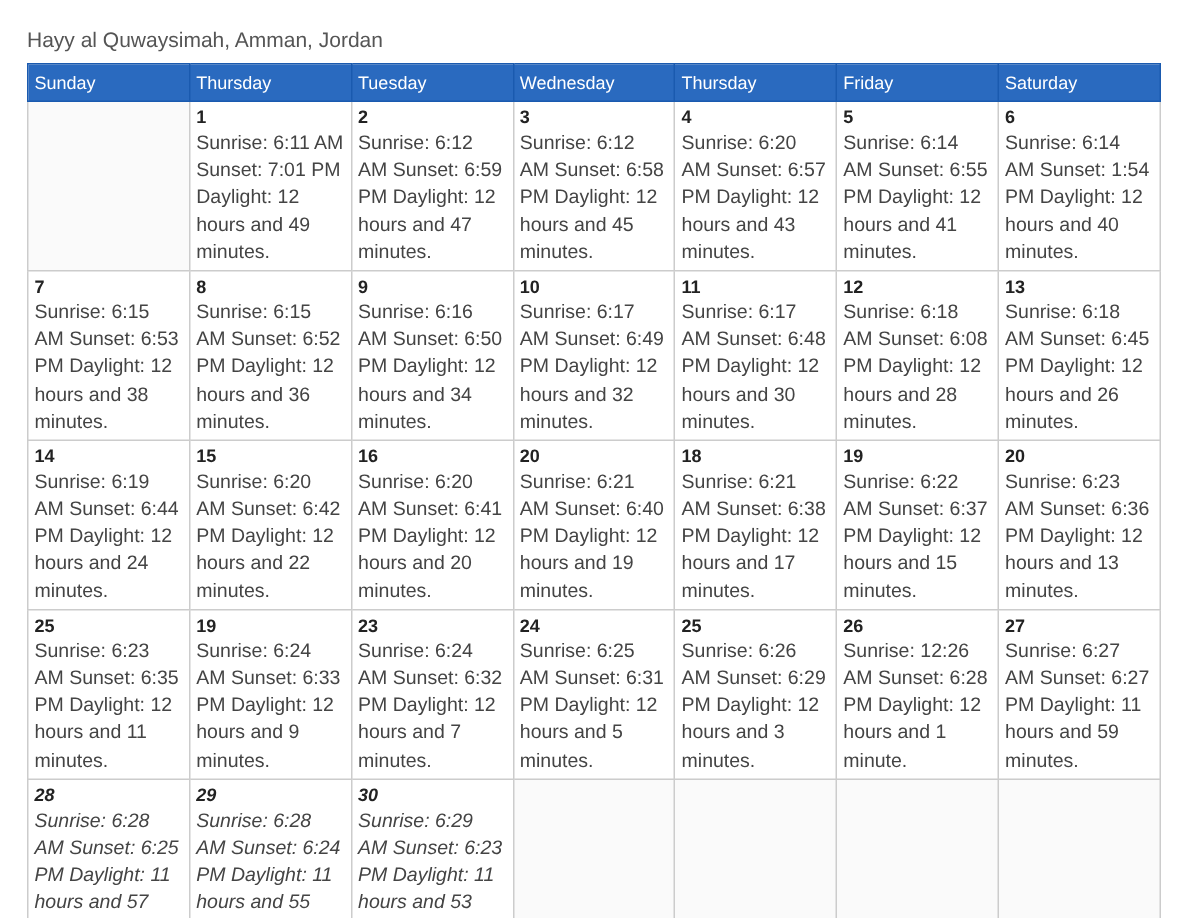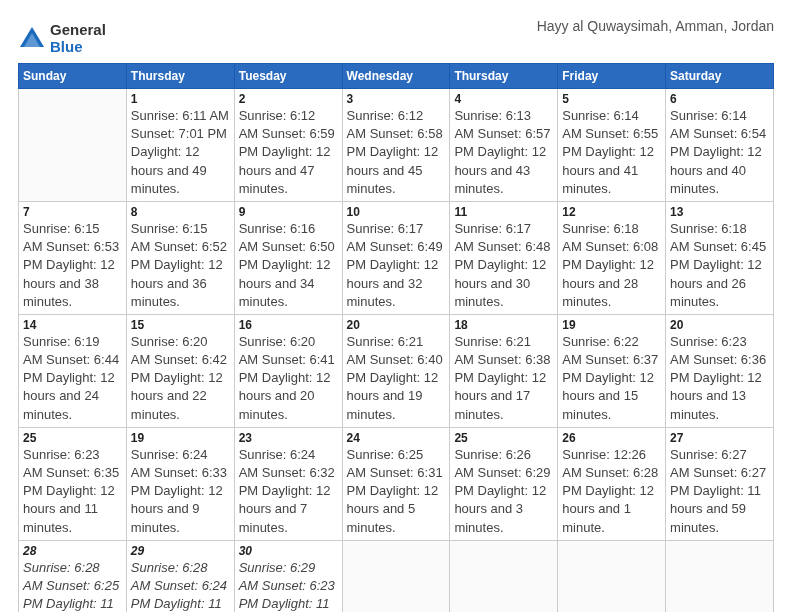--- a/index.html
+++ b/index.html
@@ -65,21 +65,21 @@
       flex: 1;
       border: 1px solid #ccc;
       border-collapse: collapse;
       width: 100%;
       table-layout: fixed;
     }
     .calendar th {
       background: #2a6abf;
       color: #fff;
       font-size: 12px;
-      font-weight: bold;
+      font-weight: normal;
       padding: 5px 4px;
       text-align: left;
       border: 1px solid #1a5aaf;
     }
     .calendar td {
       border: 1px solid #ccc;
       vertical-align: top;
       padding: 3px 4px;
       font-size: 9.5px;
       color: #333;
@@ -103,30 +103,20 @@
     .last-row td {
       height: 75px;
       font-style: italic;
     }
   </style>
 </head>
 <body>
 
 <div class="page">
   <div class="header">
-    <div class="logo">
-      <svg class="logo-icon" viewBox="0 0 28 28">
-        <polygon points="14,2 26,22 2,22" fill="#1a6abf"></polygon>
-        <polygon points="14,8 22,22 6,22" fill="#fff" opacity="0.3"></polygon>
-      </svg>
-      <div class="logo-text">
-        <span class="logo-general">General</span>
-        <span class="logo-blue">Blue</span>
-      </div>
-    </div>
     <div class="title-block">
       <div class="subtitle">Hayy al Quwaysimah, Amman, Jordan</div>
     </div>
   </div>
 
   <table class="calendar">
     <thead>
       <tr>
         <th>Sunday</th>
         <th>Thursday</th>
@@ -156,36 +146,36 @@
           </td>
           <td>
             <span class="day-num">3</span>
             <div class="day-info">Sunrise: 6:12 AM
 Sunset: 6:58 PM
 Daylight: 12 hours
 and 45 minutes.</div>
           </td>
           <td>
             <span class="day-num">4</span>
-            <div class="day-info">Sunrise: 6:13 AM
+            <div class="day-info">Sunrise: 6:20 AM
 Sunset: 6:57 PM
 Daylight: 12 hours
 and 43 minutes.</div>
           </td>
           <td>
             <span class="day-num">5</span>
             <div class="day-info">Sunrise: 6:14 AM
 Sunset: 6:55 PM
 Daylight: 12 hours
 and 41 minutes.</div>
           </td>
           <td>
             <span class="day-num">6</span>
             <div class="day-info">Sunrise: 6:14 AM
-Sunset: 6:54 PM
+Sunset: 1:54 PM
 Daylight: 12 hours
 and 40 minutes.</div>
           </td>
         </tr>
         <tr>
           <td>
             <span class="day-num">7</span>
             <div class="day-info">Sunrise: 6:15 AM
 Sunset: 6:53 PM
 Daylight: 12 hours

